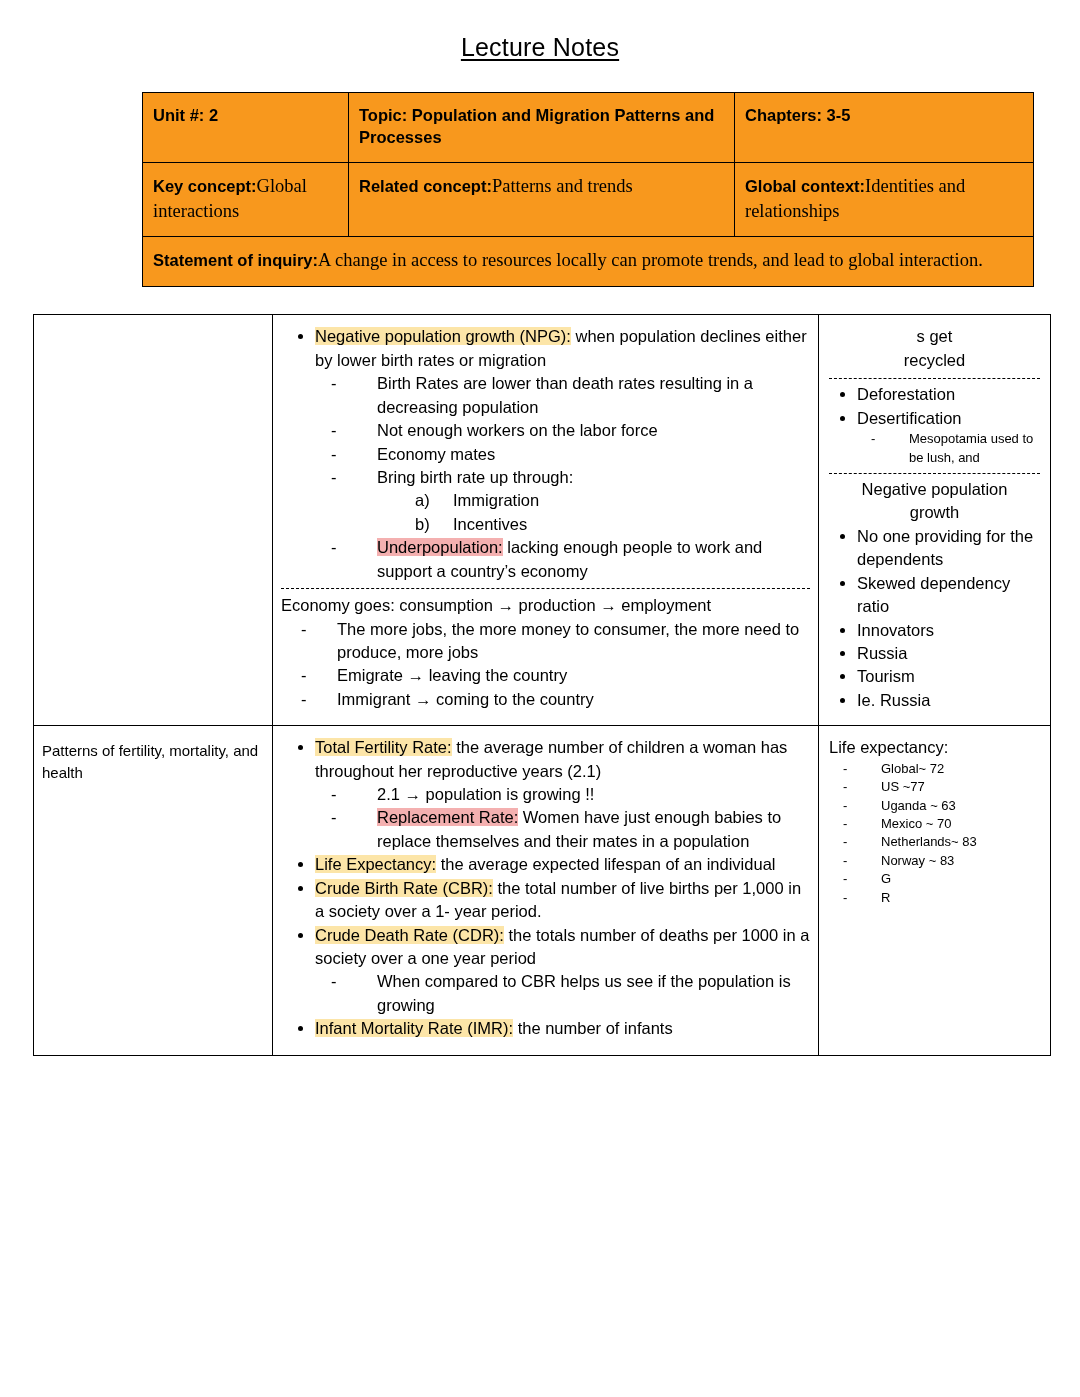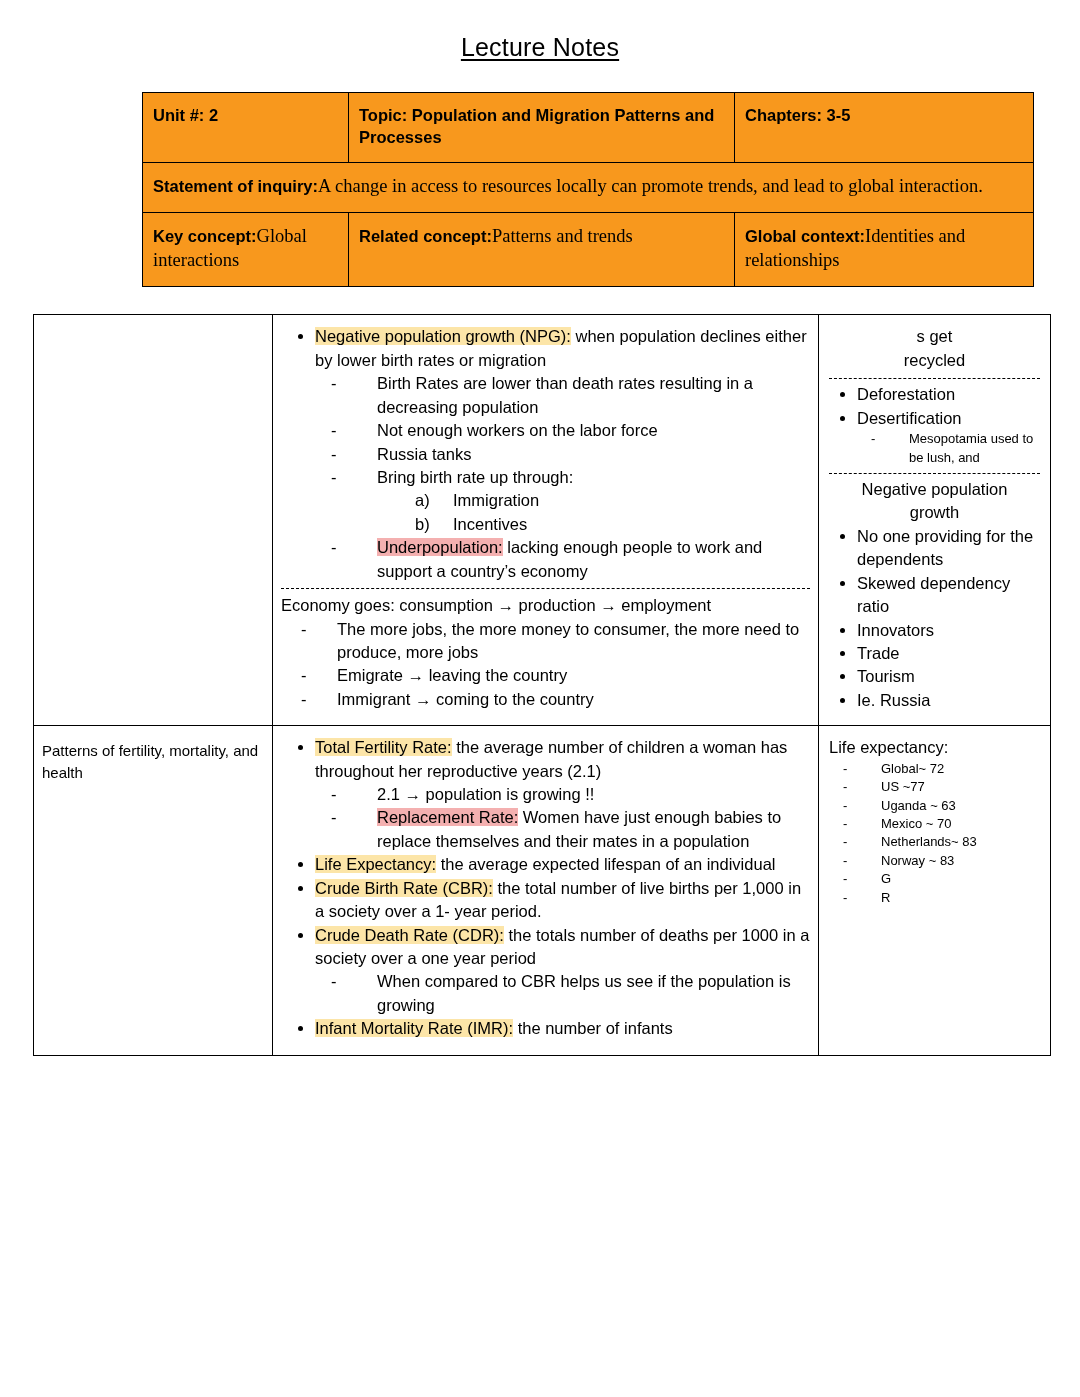--- a/index.html
+++ b/index.html
@@ -221,33 +221,33 @@
           <span class="lbl">Unit #:</span><span class="lbl"> 2</span>
         </td>
         <td class="col-b">
           <span class="lbl">Topic:</span><span class="lbl"> Population and Migration Patterns and Processes</span>
         </td>
         <td class="col-c">
           <span class="lbl">Chapters:</span><span class="lbl"> 3-5</span>
         </td>
       </tr>
       <tr>
+        <td class="col-a">
+          <span class="lbl">Key concept:</span><span class="serifval">Global interactions</span>
+        </td>
+        <td class="col-b">
+          <span class="lbl">Related concept:</span><span class="serifval">Patterns and trends</span>
+        </td>
+        <td class="col-c">
+          <span class="lbl">Global context:</span><span class="serifval">Identities and relationships</span>
+        </td>
+      </tr>
+      <tr>
         <td colspan="3">
           <span class="lbl">Statement of inquiry:</span><span class="serifval">A change in access to resources locally can promote trends, and lead to global interaction.</span>
-        </td>
-      </tr>
-      <tr>
-        <td class="col-a">
-          <span class="lbl">Key concept:</span><span class="serifval">Global interactions</span>
-        </td>
-        <td class="col-b">
-          <span class="lbl">Related concept:</span><span class="serifval">Patterns and trends</span>
-        </td>
-        <td class="col-c">
-          <span class="lbl">Global context:</span><span class="serifval">Identities and relationships</span>
         </td>
       </tr>
     </tbody>
   </table>
 </div>
 
 <div class="notes-wrap">
   <table class="notes">
     <tbody>
 
@@ -257,21 +257,21 @@
         </td>
 
         <td class="nc2">
           <div class="cellpad-r1c2">
             <ul class="lv1">
               <li>
                 <span class="hl-y">Negative population growth (NPG):</span><span> when population declines either by lower birth rates or migration</span>
                 <ul class="dash">
                   <li>Birth Rates are lower than death rates resulting in a decreasing population</li>
                   <li>Not enough workers on the labor force</li>
-                  <li>Russia tanks</li>
+                  <li>Economy mates</li>
                   <li>
                     <span>Bring birth rate up through:</span>
                     <ol class="alpha">
                       <li>Immigration</li>
                       <li>Incentives</li>
                     </ol>
                   </li>
                   <li>
                     <span class="hl-p">Underpopulation:</span><span> lacking enough people to work and support a country’s economy</span>
                   </li>
@@ -309,21 +309,21 @@
 
             <hr class="sep-c3">
 
             <p class="c3-center">Negative population</p>
             <p class="c3-center">growth</p>
 
             <ul class="c3bul">
               <li>No one providing for the dependents</li>
               <li>Skewed dependency ratio</li>
               <li>Innovators</li>
-              <li>Trade</li>
+              <li>Russia</li>
               <li> Tourism</li>
               <li>Ie. Russia</li>
             </ul>
           </div>
         </td>
       </tr>
 
       <tr>
         <td class="nc1">
           <div class="label-text">Patterns of fertility, mortality, and health</div>

